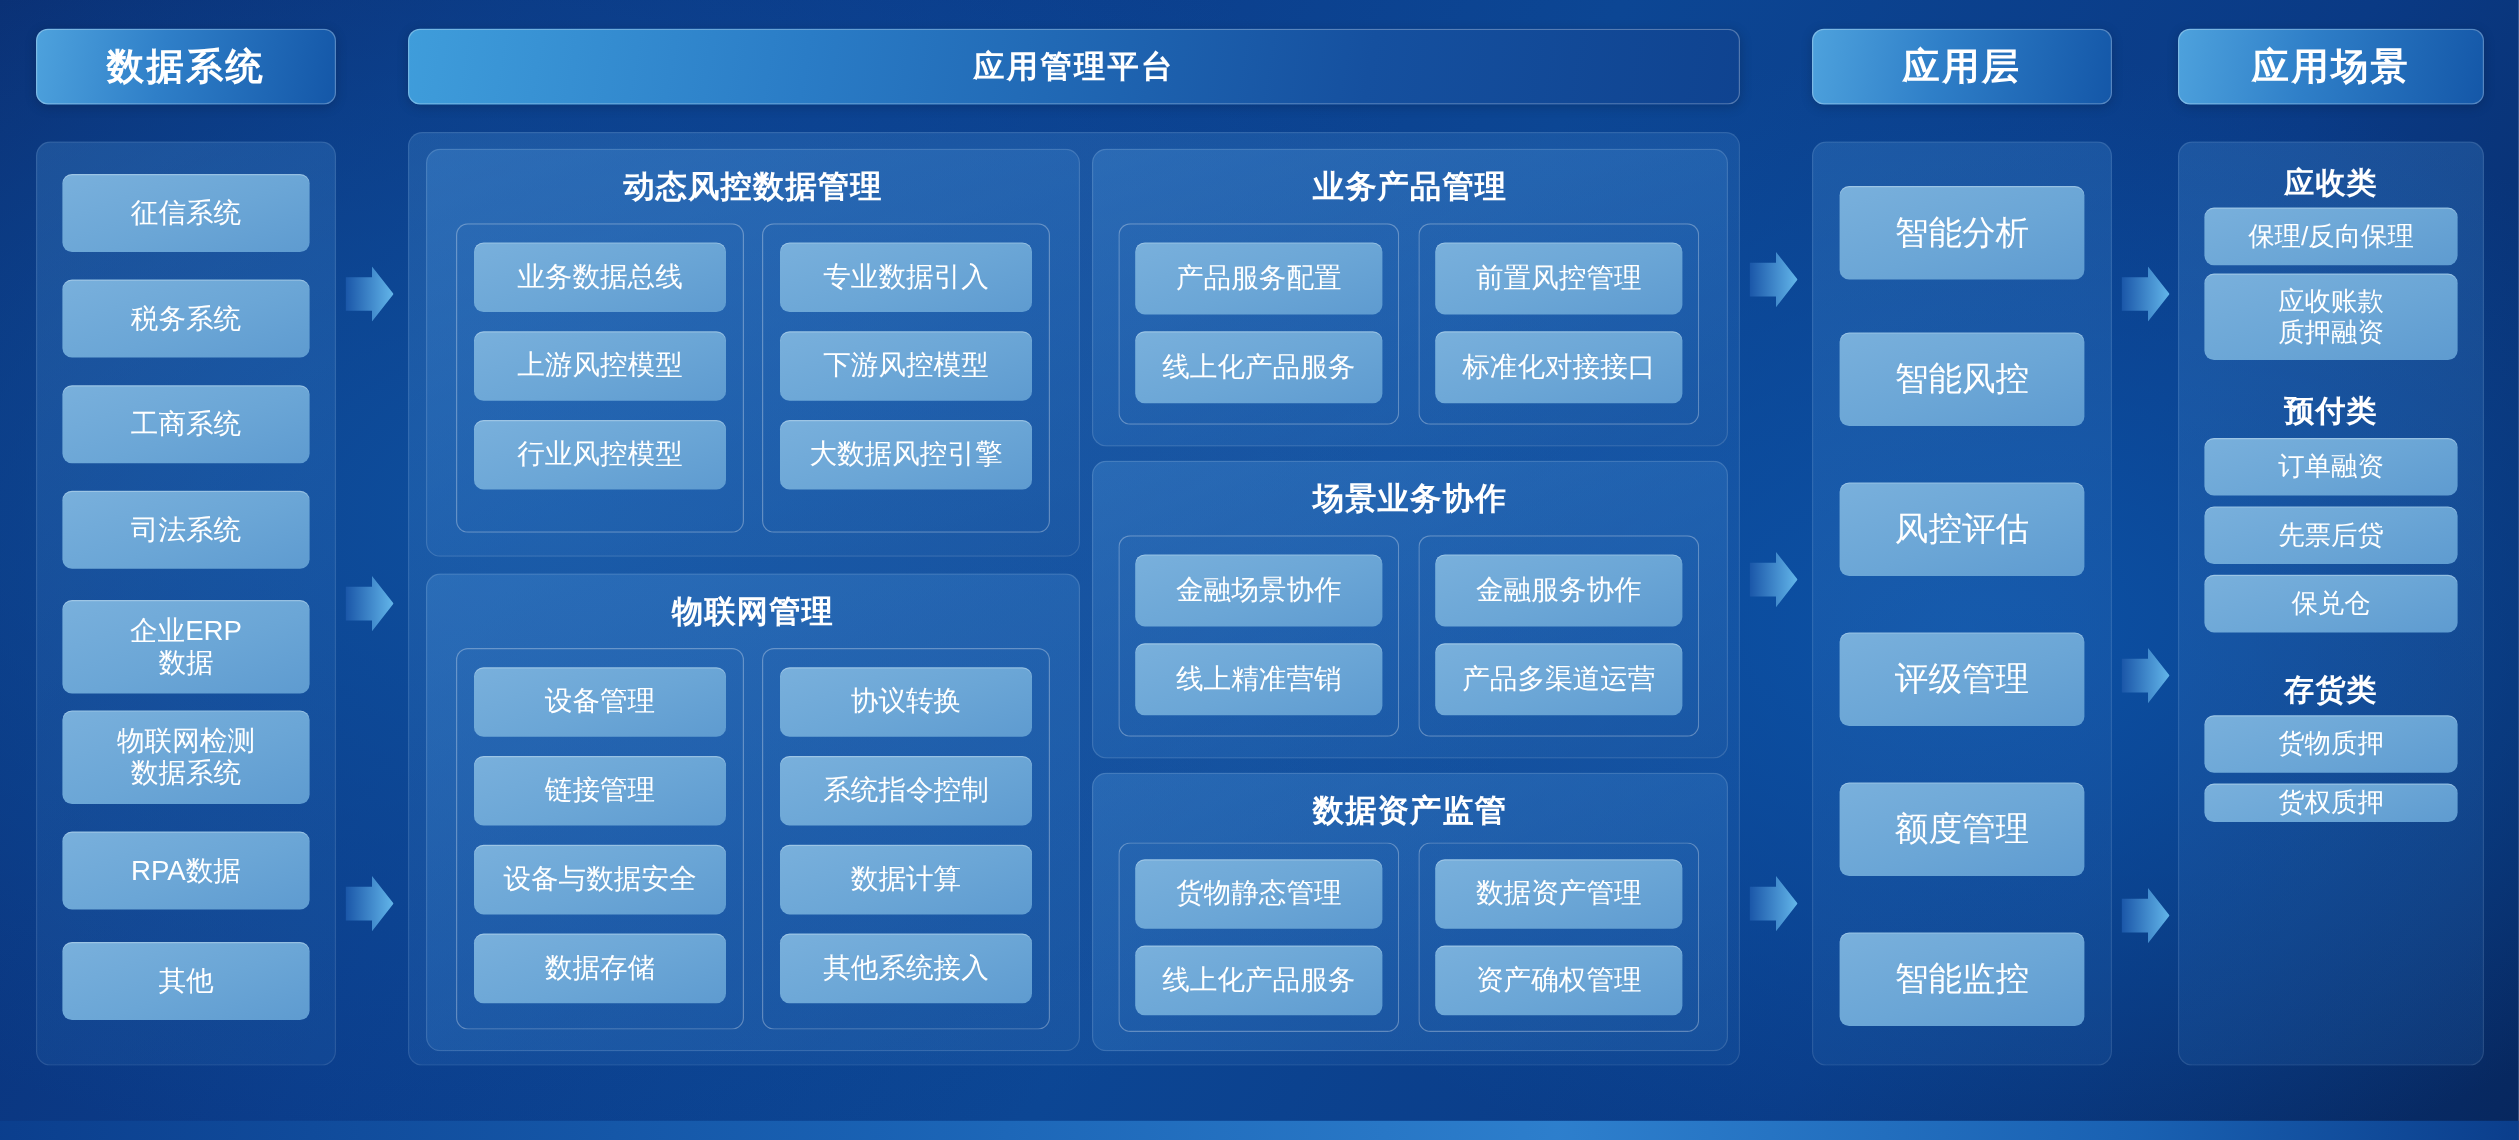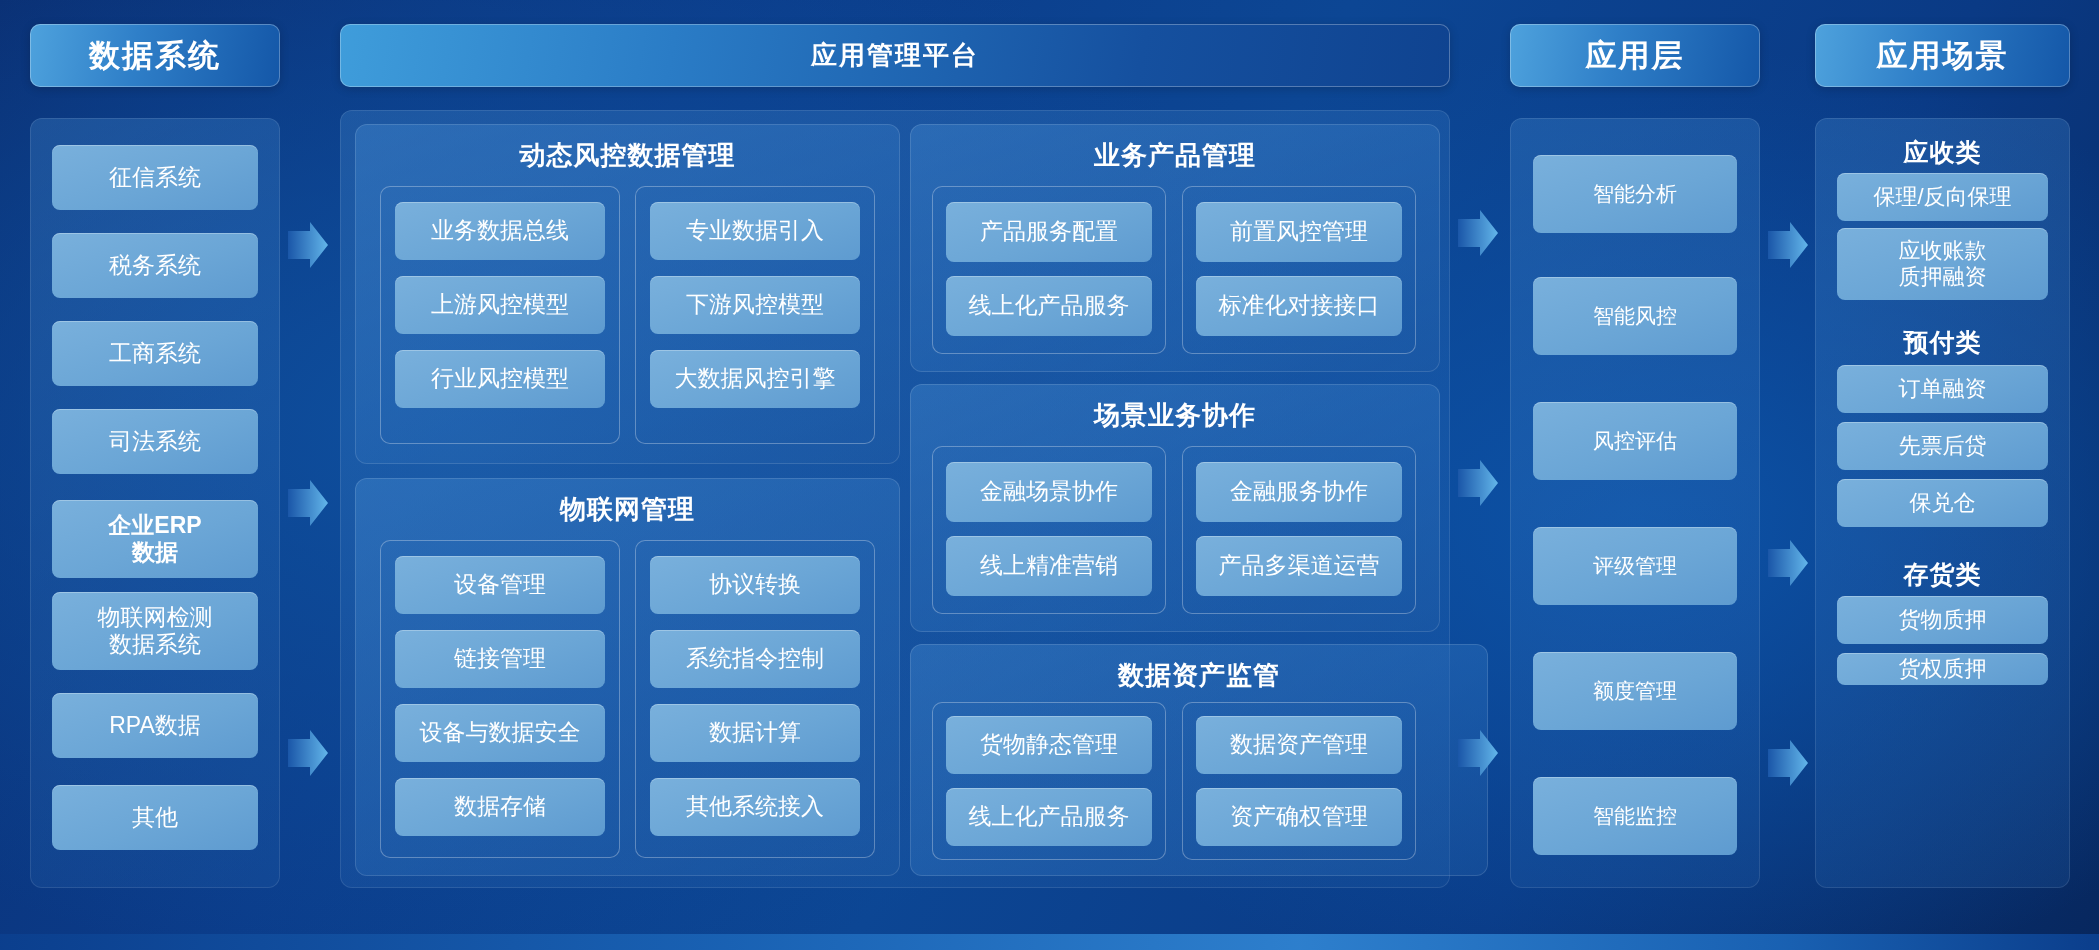--- a/index.html
+++ b/index.html
@@ -41,21 +41,21 @@
     border-radius:8px;
     background:linear-gradient(160deg,#79b0dc 0%,#6ba6d6 55%,#5e9bd0 100%);
     color:#ffffff;
     display:flex;align-items:center;justify-content:center;
     text-align:center;
     font-size:23px;
     line-height:1.18;
     box-shadow:inset 0 1px 0 rgba(255,255,255,.28);
     white-space:pre-line;
   }
-  .chip.app{font-size:21px;}
+  .chip.app{font-size:28px;}
   .chip.scn{font-size:22px;}
 
   
   .module{
     position:absolute;
     border-radius:12px;
     background:linear-gradient(160deg,rgba(62,131,203,.46) 0%,rgba(42,108,184,.42) 60%,rgba(32,92,166,.40) 100%);
     box-shadow:inset 0 0 0 1px rgba(255,255,255,.13);
   }
   .module .mtitle{
@@ -97,21 +97,21 @@
   <div class="hdr small" style="left:1510px;top:24px;width:250px;">应用层</div>
 
   <div class="hdr small" style="left:1815px;top:24px;width:255px;">应用场景</div>
 
   <div class="panel" style="left:30px;top:118px;width:250px;height:770px;"></div>
 
   <div class="chip" style="left:52px;top:145px;width:206px;height:65px;">征信系统</div>
   <div class="chip" style="left:52px;top:233px;width:206px;height:65px;">税务系统</div>
   <div class="chip" style="left:52px;top:321px;width:206px;height:65px;">工商系统</div>
   <div class="chip" style="left:52px;top:409px;width:206px;height:65px;">司法系统</div>
-  <div class="chip" style="left:52px;top:500px;width:206px;height:78px;font-weight:bold;">企业ERP
+  <div class="chip" style="left:52px;top:500px;width:206px;height:78px;">企业ERP
 数据</div>
   <div class="chip" style="left:52px;top:592px;width:206px;height:78px;">物联网检测
 数据系统</div>
   <div class="chip" style="left:52px;top:693px;width:206px;height:65px;">RPA数据</div>
   <div class="chip" style="left:52px;top:785px;width:206px;height:65px;">其他</div>
 
   <div class="arrow" style="left:288px;top:222px;">
     <svg viewBox="0 0 40 46">
         <defs>
           <linearGradient id="ag1" x1="0" y1="0" x2="1" y2="0">
@@ -182,21 +182,21 @@
     <div class="subbox" style="left:22px;top:62px;width:234px;height:168px;"></div>
     <div class="subbox" style="left:272px;top:62px;width:234px;height:168px;"></div>
 
     <div class="chip" style="left:36px;top:78px;width:206px;height:60px;">金融场景协作</div>
     <div class="chip" style="left:36px;top:152px;width:206px;height:60px;">线上精准营销</div>
 
     <div class="chip" style="left:286px;top:78px;width:206px;height:60px;">金融服务协作</div>
     <div class="chip" style="left:286px;top:152px;width:206px;height:60px;">产品多渠道运营</div>
   </div>
 
-  <div class="module" style="left:910px;top:644px;width:530px;height:232px;padding-left:48px;">
+  <div class="module" style="left:910px;top:644px;width:530px;height:232px;">
     <div class="mtitle">数据资产监管</div>
     <div class="subbox" style="left:22px;top:58px;width:234px;height:158px;"></div>
     <div class="subbox" style="left:272px;top:58px;width:234px;height:158px;"></div>
 
     <div class="chip" style="left:36px;top:72px;width:206px;height:58px;">货物静态管理</div>
     <div class="chip" style="left:36px;top:144px;width:206px;height:58px;">线上化产品服务</div>
 
     <div class="chip" style="left:286px;top:72px;width:206px;height:58px;">数据资产管理</div>
     <div class="chip" style="left:286px;top:144px;width:206px;height:58px;">资产确权管理</div>
   </div>

